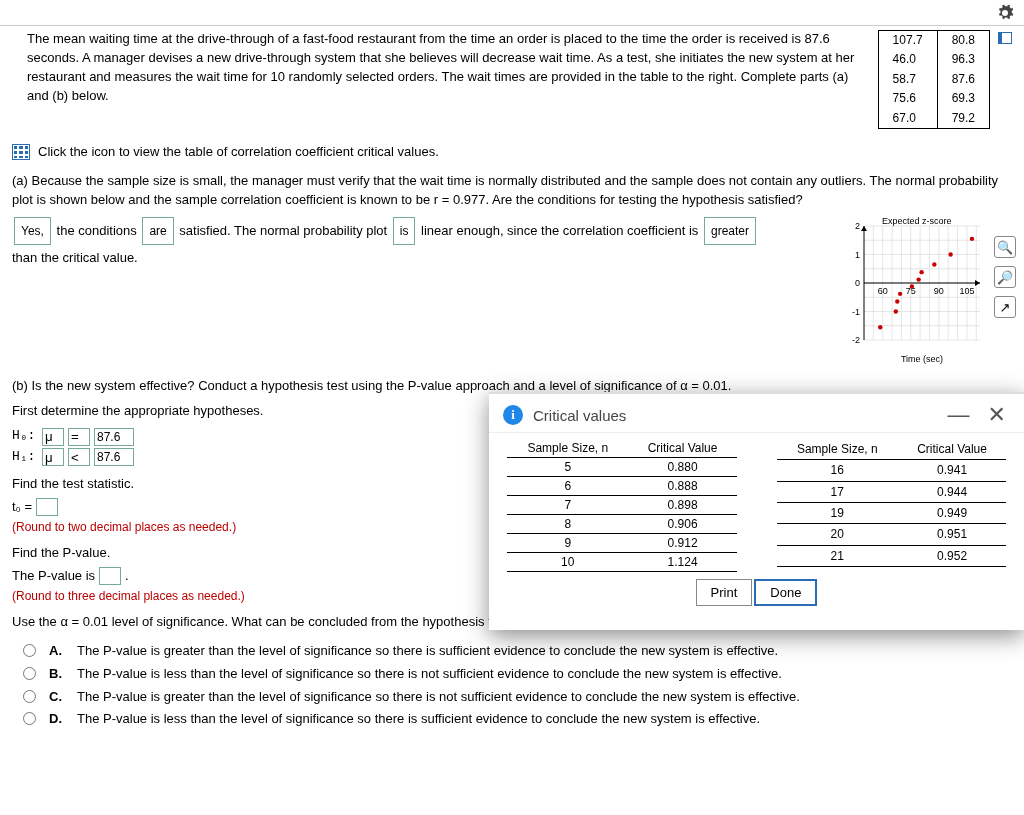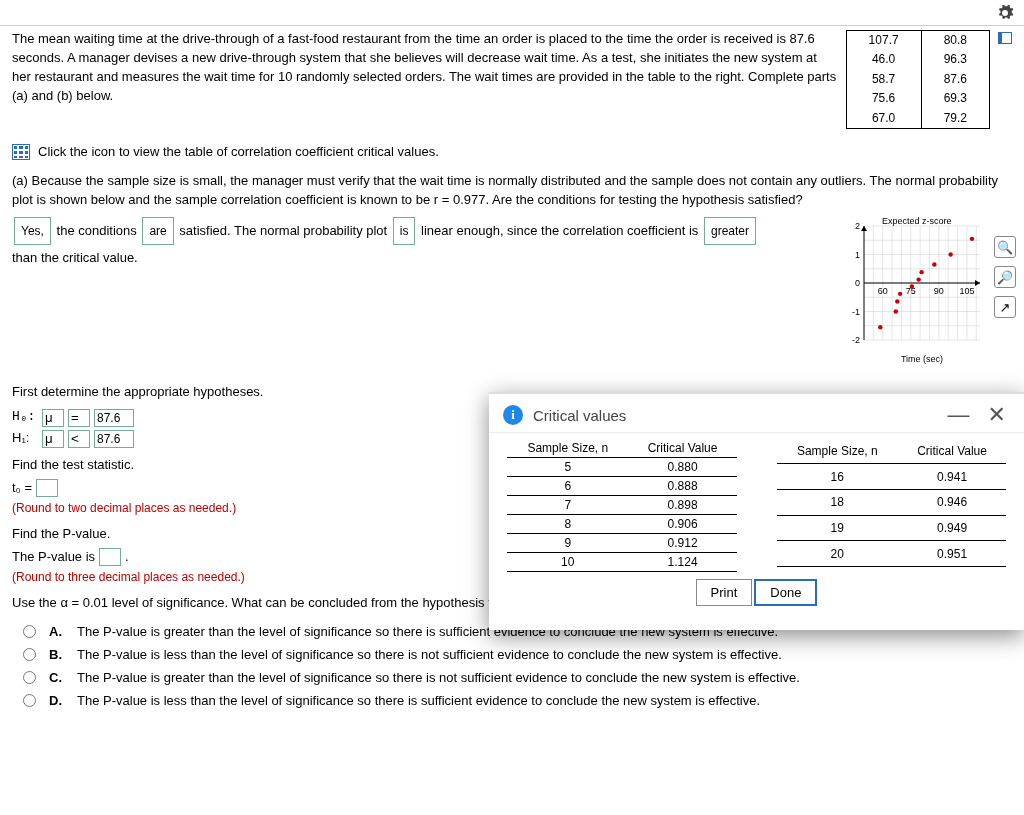--- a/index.html
+++ b/index.html
@@ -1,23 +1,23 @@
 <!DOCTYPE html>
 <html><head>
 <meta charset="utf-8">
 <style>
   * { box-sizing: border-box; }
   body { margin:0; padding:0; font-family: Arial, Helvetica, sans-serif; font-size:13px; color:#000; background:#fff; width:1024px; height:815px; position:relative; overflow:hidden;}
   .topbar { height:26px; border-bottom:1px solid #ccc; display:flex; justify-content:flex-end; align-items:center; padding-right:10px;}
   .gear { width:18px; height:18px; }
   .content { padding:4px 12px 0 12px; line-height:1.45;}
-  .problem-head { display:flex; gap:8px; }
+  .problem-head { display:flex; gap:8px;margin-left:15px; }
   .problem-text { flex:1; }
   .data-table { border:1px solid #000; border-collapse:collapse; font-size:12px; }
-  .data-table td { padding:1px 22px; text-align:center; border-right:1px solid #000;}
+  .data-table td { padding:1px 14px; text-align:left; border-right:1px solid #000;}
   .data-table td:last-child { border-right:none;}
   .icon-row { display:flex; align-items:center; gap:8px; margin:14px 0 10px 0;}
   .table-icon { width:18px; height:16px; background:#2a6db5; border:1px solid #2a6db5; display:grid; grid-template-columns:1fr 1fr 1fr; grid-template-rows:1fr 1fr 1fr;}
   .table-icon span { border:1px solid #fff;}
   .inline-ans { border:1px solid #7a9; padding:1px 6px; margin:0 2px; display:inline-block; background:#fff; font-size:12px;}
   .small-input { width:40px; height:18px; border:1px solid #7a9; font-size:12px; text-align:left; padding:0 2px;}
   .tiny-input { width:22px; height:18px; border:1px solid #7a9;}
   .hyp-row { display:flex; align-items:center; gap:4px; margin:2px 0;}
   .hint { color:#b00; font-size:12px;}
   .options { margin:10px 0 0 6px;}
@@ -105,30 +105,31 @@
   <div>(a) Because the sample size is small, the manager must verify that the wait time is normally distributed and the sample does not contain any outliers. The normal probability plot is shown below and the sample correlation coefficient is known to be r = 0.977. Are the conditions for testing the hypothesis satisfied?</div>
 
   <div style="margin:8px 0 6px 0; line-height:2;">
     <span class="inline-ans">Yes,</span><span> the conditions </span><span class="inline-ans">are</span><span> satisfied. The normal probability plot </span><span class="inline-ans">is</span><span> linear enough, since the correlation coefficient is </span><span class="inline-ans">greater</span>
     <br>
     <span>than the critical value.</span>
   </div>
 
   <div style="height:100px;"></div>
 
+  <div>(b) Is the new system effective? Conduct a hypothesis test using the P-value approach and a level of significance of α = 0.01.</div>
   <div style="margin:6px 0;">First determine the appropriate hypotheses.</div>
 
   <div class="hyp-row">
     <span style="width:26px;font-family:Liberation Mono, monospace;">H₀:</span>
     <input class="tiny-input" value="μ" style="">
     <input class="tiny-input" value="=" style="">
     <input class="small-input" value="87.6" style="">
   </div>
   <div class="hyp-row">
-    <span style="width:26px;">H₁:</span>
+    <span style="width:26px;font-family:Liberation Mono, monospace;">H₁:</span>
     <input class="tiny-input" value="μ" style="">
     <input class="tiny-input" value="&lt;" style="">
     <input class="small-input" value="87.6" style="">
   </div>
 
   <div style="margin:8px 0 4px 0;">Find the test statistic.</div>
   <div class="hyp-row">
     <span>t₀ = </span>
     <input class="tiny-input" style="">
   </div>
@@ -268,30 +269,34 @@
       <tbody>
           <tr>
             <th>Sample Size, n</th>
             <th>Critical Value</th>
           </tr>
       <tr>
             <td>16</td>
             <td>0.941</td>
           </tr>
       <tr>
-            <td>18</td>
-            <td>0.946</td>
+            <td>17</td>
+            <td>0.944</td>
           </tr>
       <tr>
             <td>19</td>
             <td>0.949</td>
           </tr>
       <tr>
             <td>20</td>
             <td>0.951</td>
+          </tr>
+      <tr>
+            <td>21</td>
+            <td>0.952</td>
           </tr>
     </tbody>
       </table>
   </div>
   <div class="modal-foot">
     <button class="mbtn">Print</button>
     <button class="mbtn primary">Done</button>
   </div>
 </div>
 

